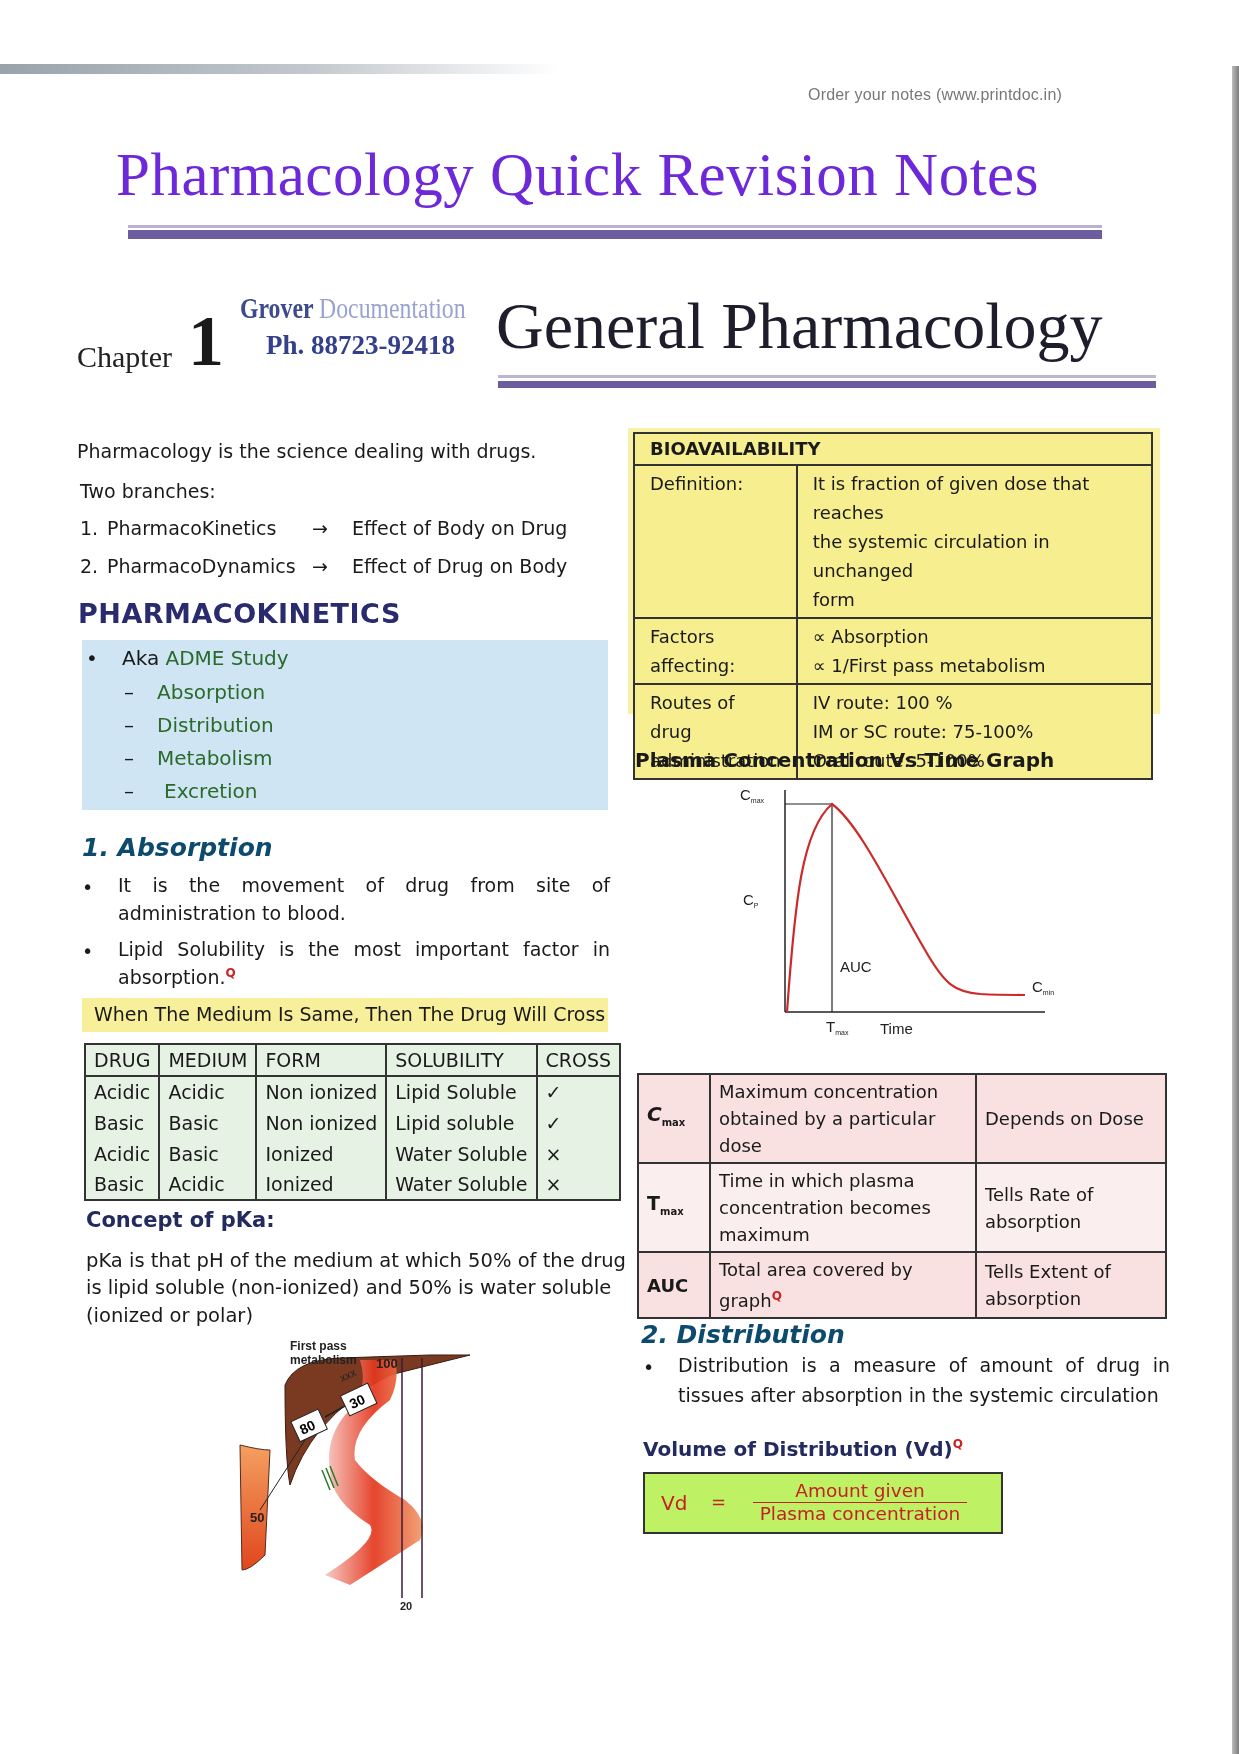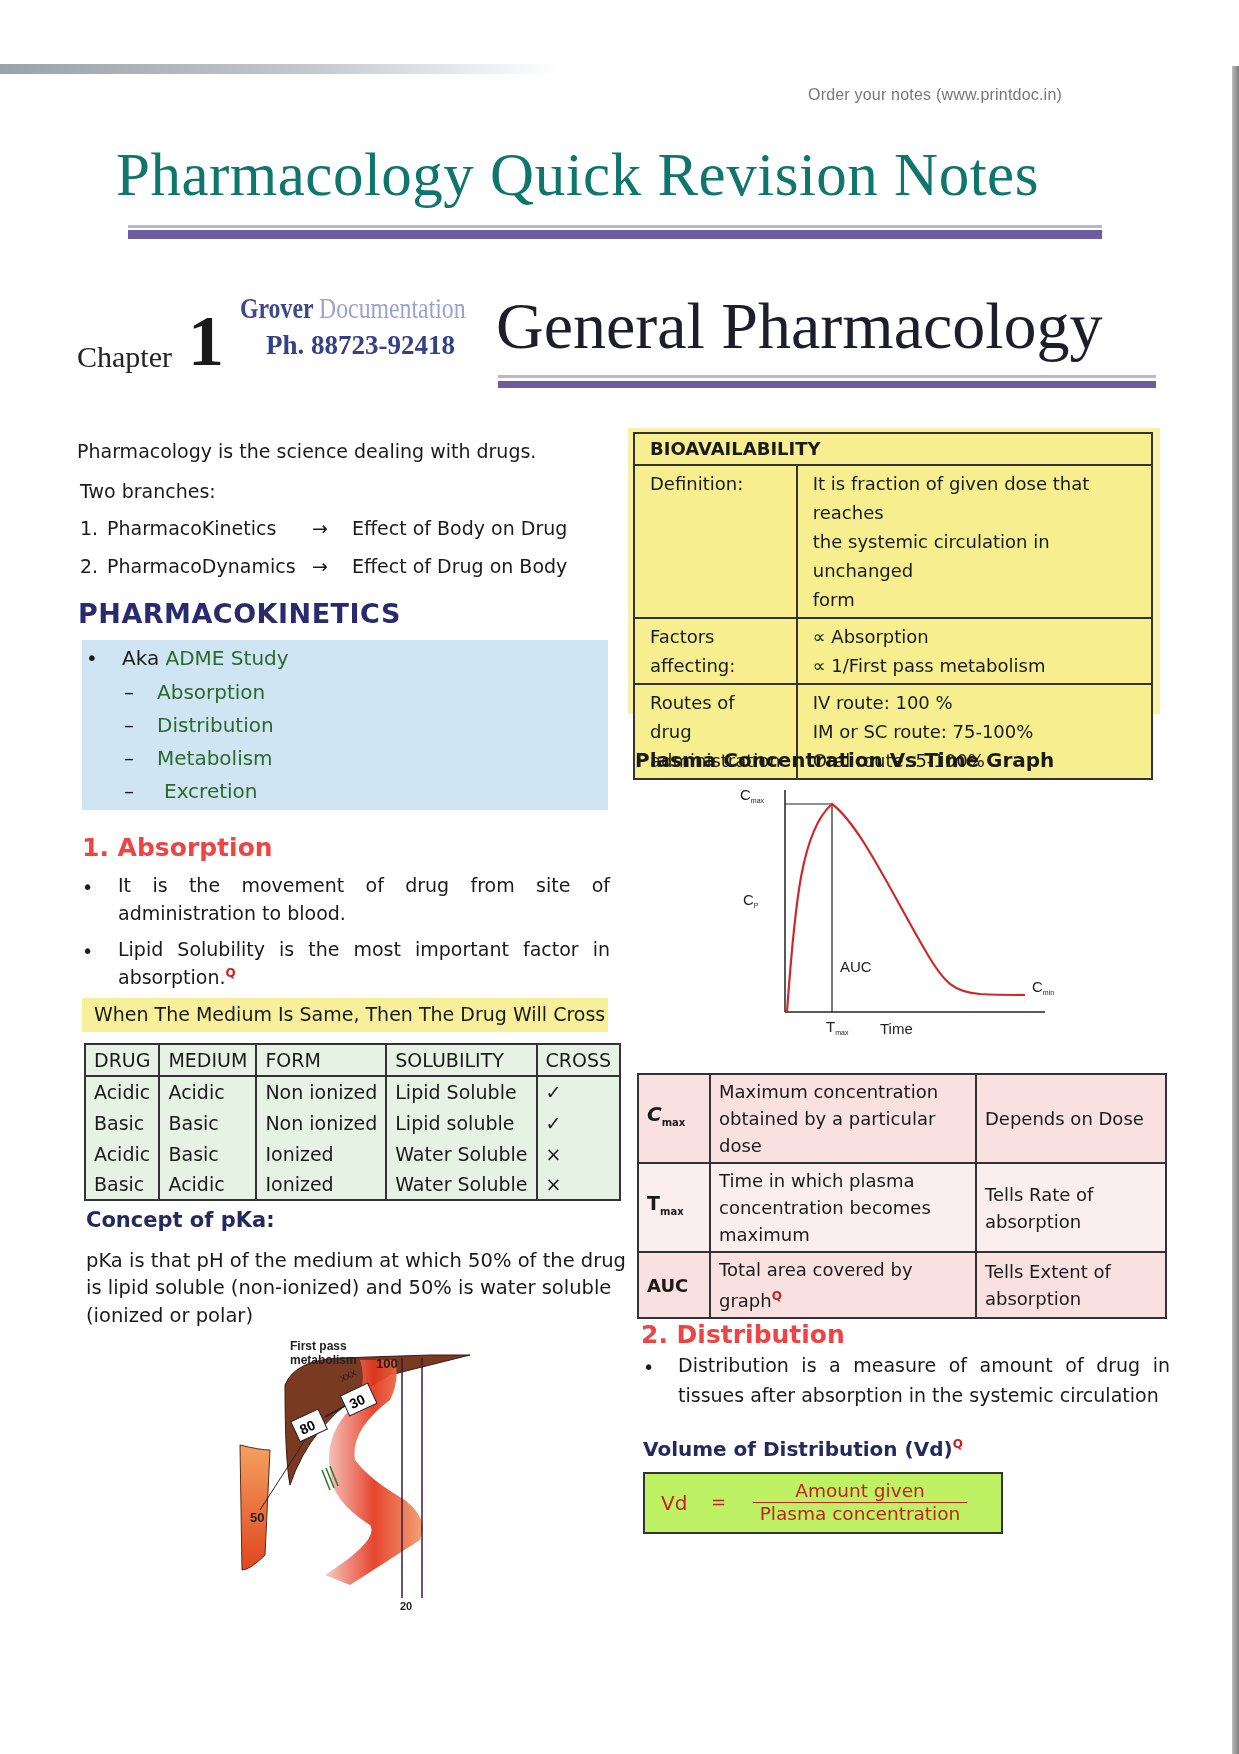--- a/index.html
+++ b/index.html
@@ -8,36 +8,36 @@
   .abs { position: absolute; }
 
   
   .scan-top { left: 0; top: 64px; width: 560px; height: 10px;
     background: linear-gradient(90deg, #9aa3aa 0%, #c2c8cd 55%, rgba(255,255,255,0) 100%); }
   .scan-right { left: 1232px; top: 66px; width: 7px; height: 1688px;
     background: linear-gradient(90deg, #bdbdbd, #7d7d7d); }
 
   .order-note { left: 808px; top: 86px; font-family: "Liberation Sans", sans-serif; font-size: 16px; color: #777; letter-spacing: 0.2px; }
 
-  .main-title { left: 116px; top: 140px; font-family: "Liberation Serif", serif; font-size: 61px; color: #0f766e; letter-spacing: 0.5px; white-space: nowrap; }
+  .main-title { left: 116px; top: 140px; font-family: "Liberation Serif", serif; font-size: 61px; color: #6d28d9; letter-spacing: 0.5px; white-space: nowrap; }
   .title-rule-thin { left: 128px; top: 225px; width: 974px; height: 3px; background: #b9b3cc; }
   .title-rule-thick { left: 128px; top: 230px; width: 974px; height: 9px; background: #6b5d9e; }
 
   .chapter-word { left: 77px; top: 340px; font-family: "Liberation Serif", serif; font-size: 30px; color: #222; }
   .chapter-num { left: 188px; top: 300px; font-family: "Liberation Serif", serif; font-size: 72px; font-weight: bold; color: #1a1a1a; }
   .stamp-line1 { left: 240px; top: 292px; font-family: "Liberation Serif", serif; font-size: 29px; font-weight: bold; color: #3d4a8c; white-space: nowrap; transform: scaleX(0.82); transform-origin: left; }
   .stamp-line1 .faint { color: #9aa3cf; font-weight: normal; }
   .stamp-line2 { left: 266px; top: 330px; font-family: "Liberation Serif", serif; font-size: 27px; font-weight: bold; color: #34418a; white-space: nowrap; }
   .chapter-title { left: 496px; top: 288px; font-family: "Liberation Serif", serif; font-size: 66px; color: #1d1d2b; white-space: nowrap; }
   .chapter-rule-thin { left: 498px; top: 375px; width: 658px; height: 3px; background: #bdb6cf; }
   .chapter-rule-thick { left: 498px; top: 381px; width: 658px; height: 7px; background: #6b5d9e; }
 
   .body-text { font-family: "DejaVu Sans", sans-serif; font-size: 19px; color: #1a1a1a; white-space: nowrap; }
   .heading-kin { left: 78px; top: 598px; font-size: 27px; font-weight: bold; color: #2a2a6e; letter-spacing: 0.5px; }
-  .sec-head { font-size: 25px; font-weight: bold; color: #ef4444; }
+  .sec-head { font-size: 25px; font-weight: bold; color: #0c4a6e; font-style: italic; }
   .sub-head { font-size: 21px; font-weight: bold; color: #232a5e; }
 
   .adme-box { left: 82px; top: 640px; width: 526px; height: 170px; background: #cfe5f3; }
   .adme-row { position: absolute; font-size: 20px; white-space: nowrap; }
   .green { color: #2a6a2a; }
 
   .just { text-align: justify; text-align-last: justify; }
   .q { color: #cc2222; font-size: 12px; vertical-align: super; font-weight: bold; }
 
   .yellow-banner { left: 82px; top: 998px; width: 526px; height: 34px; background: #f7ef9a; }

